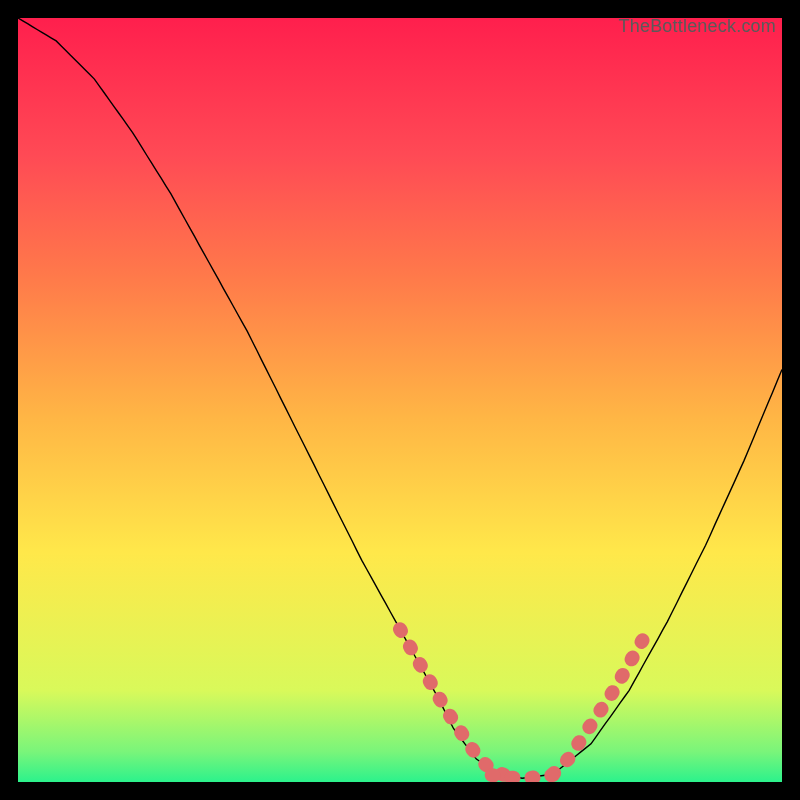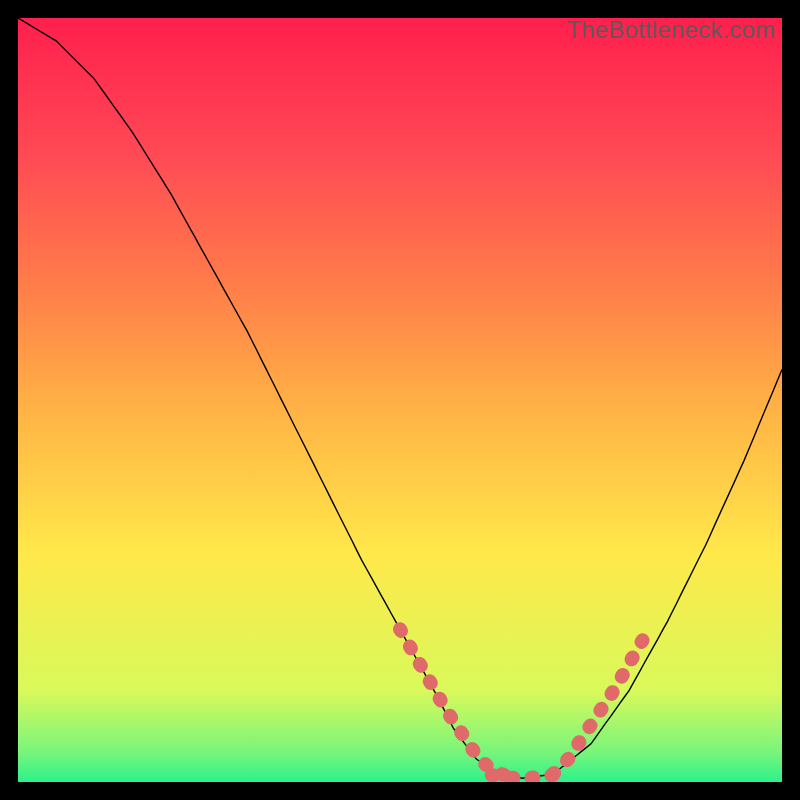--- a/index.html
+++ b/index.html
@@ -16,21 +16,21 @@
     top: 18px;
     width: 764px;
     height: 764px;
     background: linear-gradient(to top, #2cf28c 0%, #7af57a 4%, #d9f95a 12%, #ffe84a 30%, #ffb545 48%, #ff7a4a 66%, #ff4a55 82%, #ff1f4d 100%);
   }
   .watermark {
     position: absolute;
     top: -2px;
     right: 6px;
     font-family: Arial, Helvetica, sans-serif;
-    font-size: 24px;
+    font-size: 18px;
     font-weight: 500;
     color: #5a5a5a;
     letter-spacing: 0.2px;
     z-index: 3;
   }
   svg.curves {
     position: absolute;
     left: 0; top: 0;
     width: 764px;
     height: 764px;

